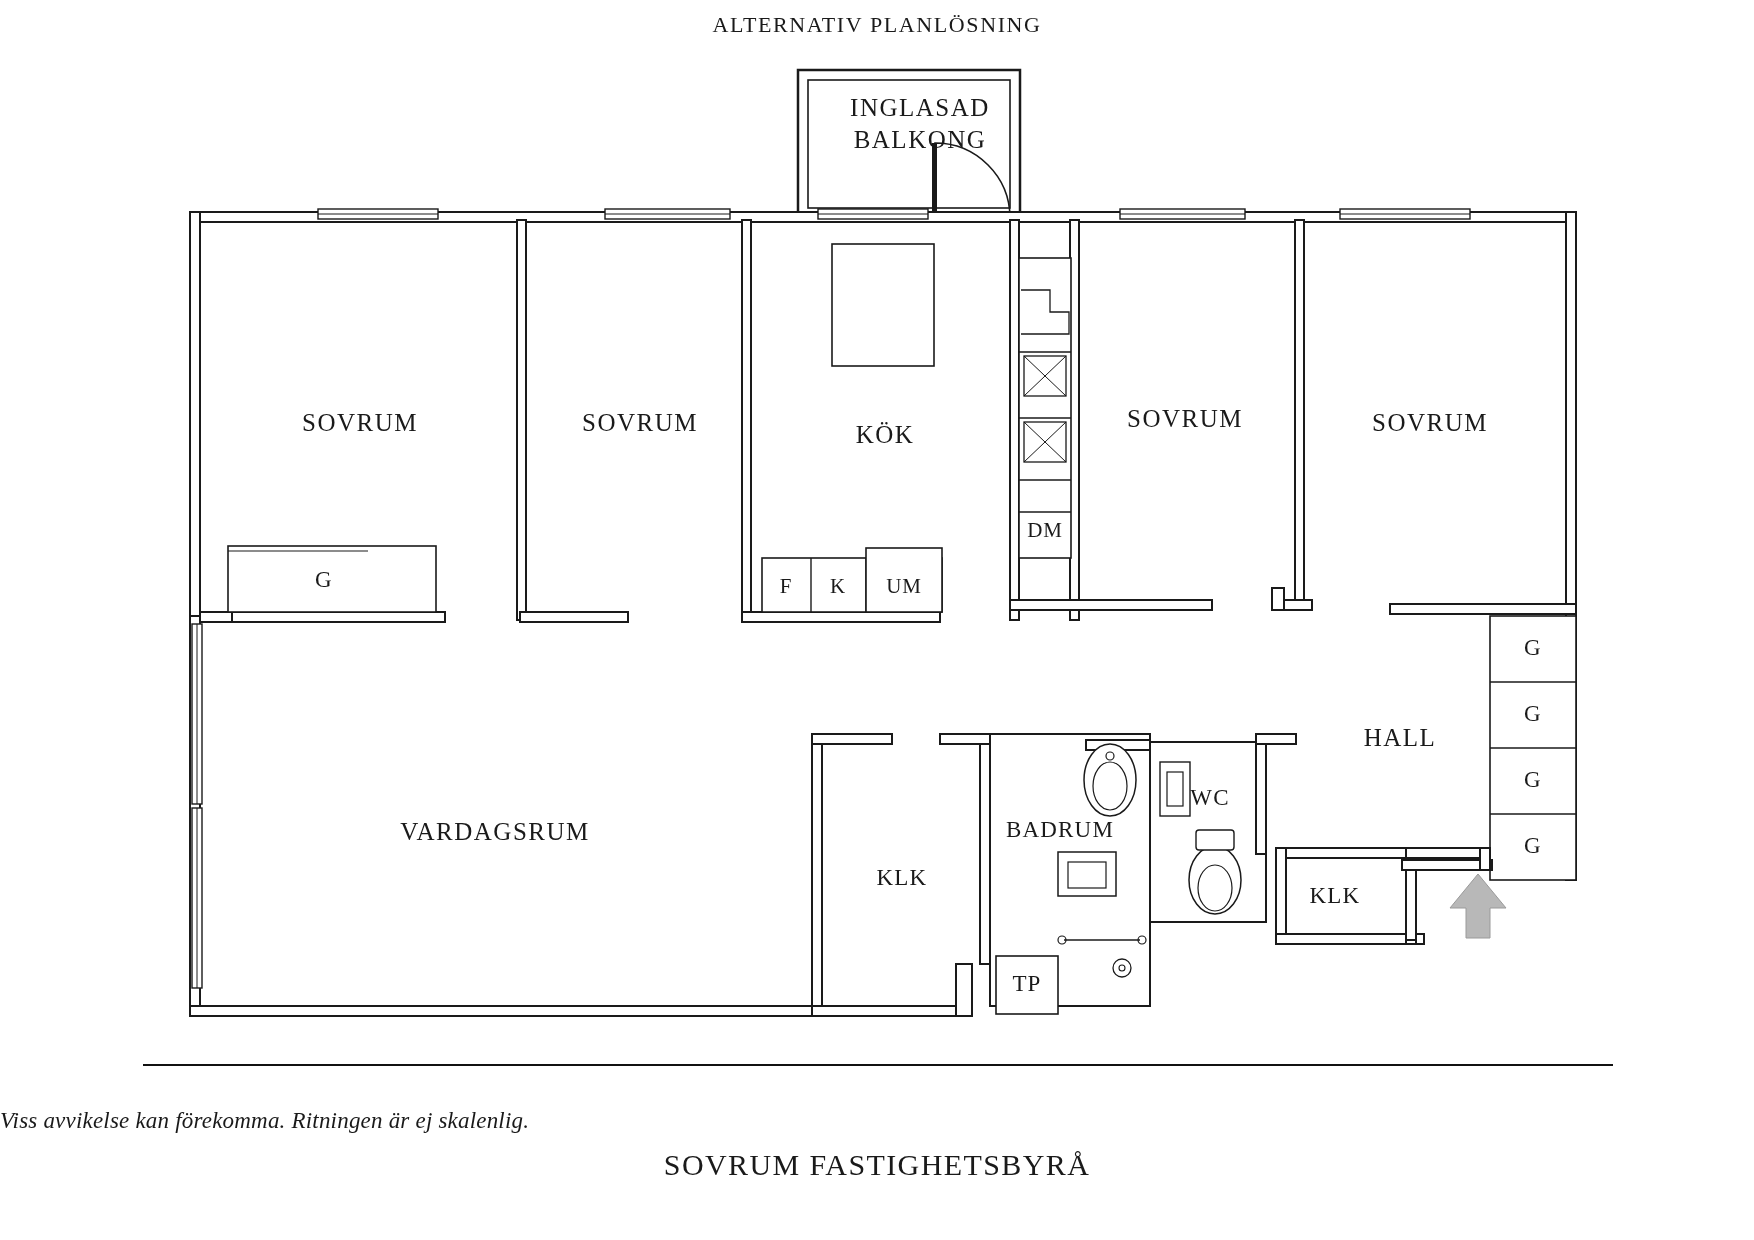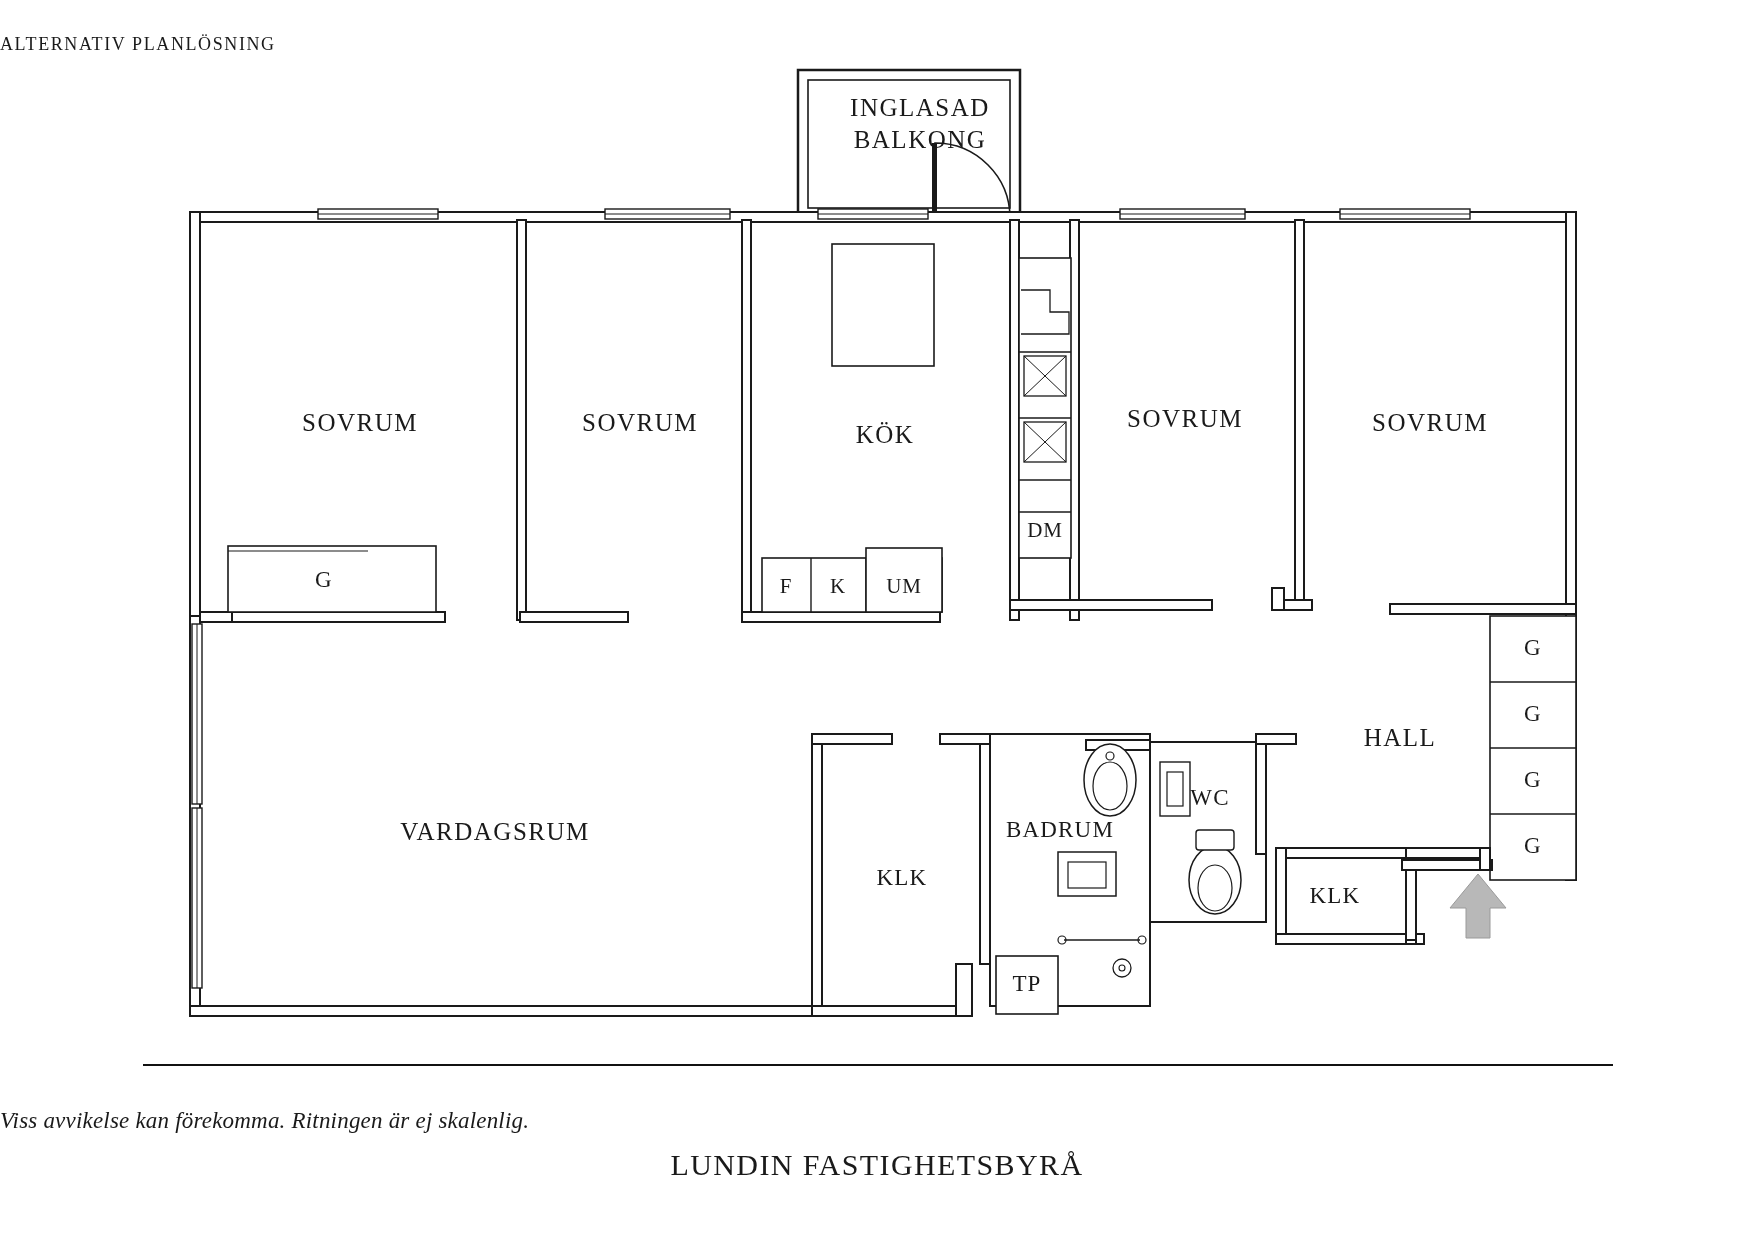--- a/index.html
+++ b/index.html
@@ -12,24 +12,25 @@
     height: 1240px;
     position: relative;
     font-family: "Liberation Serif", serif;
     color: #1a1a1a;
     overflow: hidden;
   }
 
   
   #plan-title {
     position: absolute;
-    top: 34px;
+    top: 12px;
     left: 0;
     width: 100%;
-    font-size: 18px;
+    text-align: center;
+    font-size: 22px;
     letter-spacing: 1.6px;
     font-family: "Liberation Serif", serif;
   }
 
   
   #footer-rule {
     position: absolute;
     left: 143px;
     top: 1064px;
     width: 1470px;
@@ -281,13 +282,13 @@
   <text class="rm-label rm-md" x="1533" y="848">G</text>
 
   <text class="rm-label rm-lg" x="920" y="110">INGLASAD</text>
   <text class="rm-label rm-lg" x="920" y="142">BALKONG</text>
 
 </svg>
 </div>
 
 <div id="footer-rule"></div>
 <div id="footer-note">Viss avvikelse kan förekomma. Ritningen är ej skalenlig.</div>
-<div id="footer-brand">LUNDIN FASTIGHETSBYRÅ</div>
+<div id="footer-brand">SOVRUM FASTIGHETSBYRÅ</div>
 
 </body></html>

